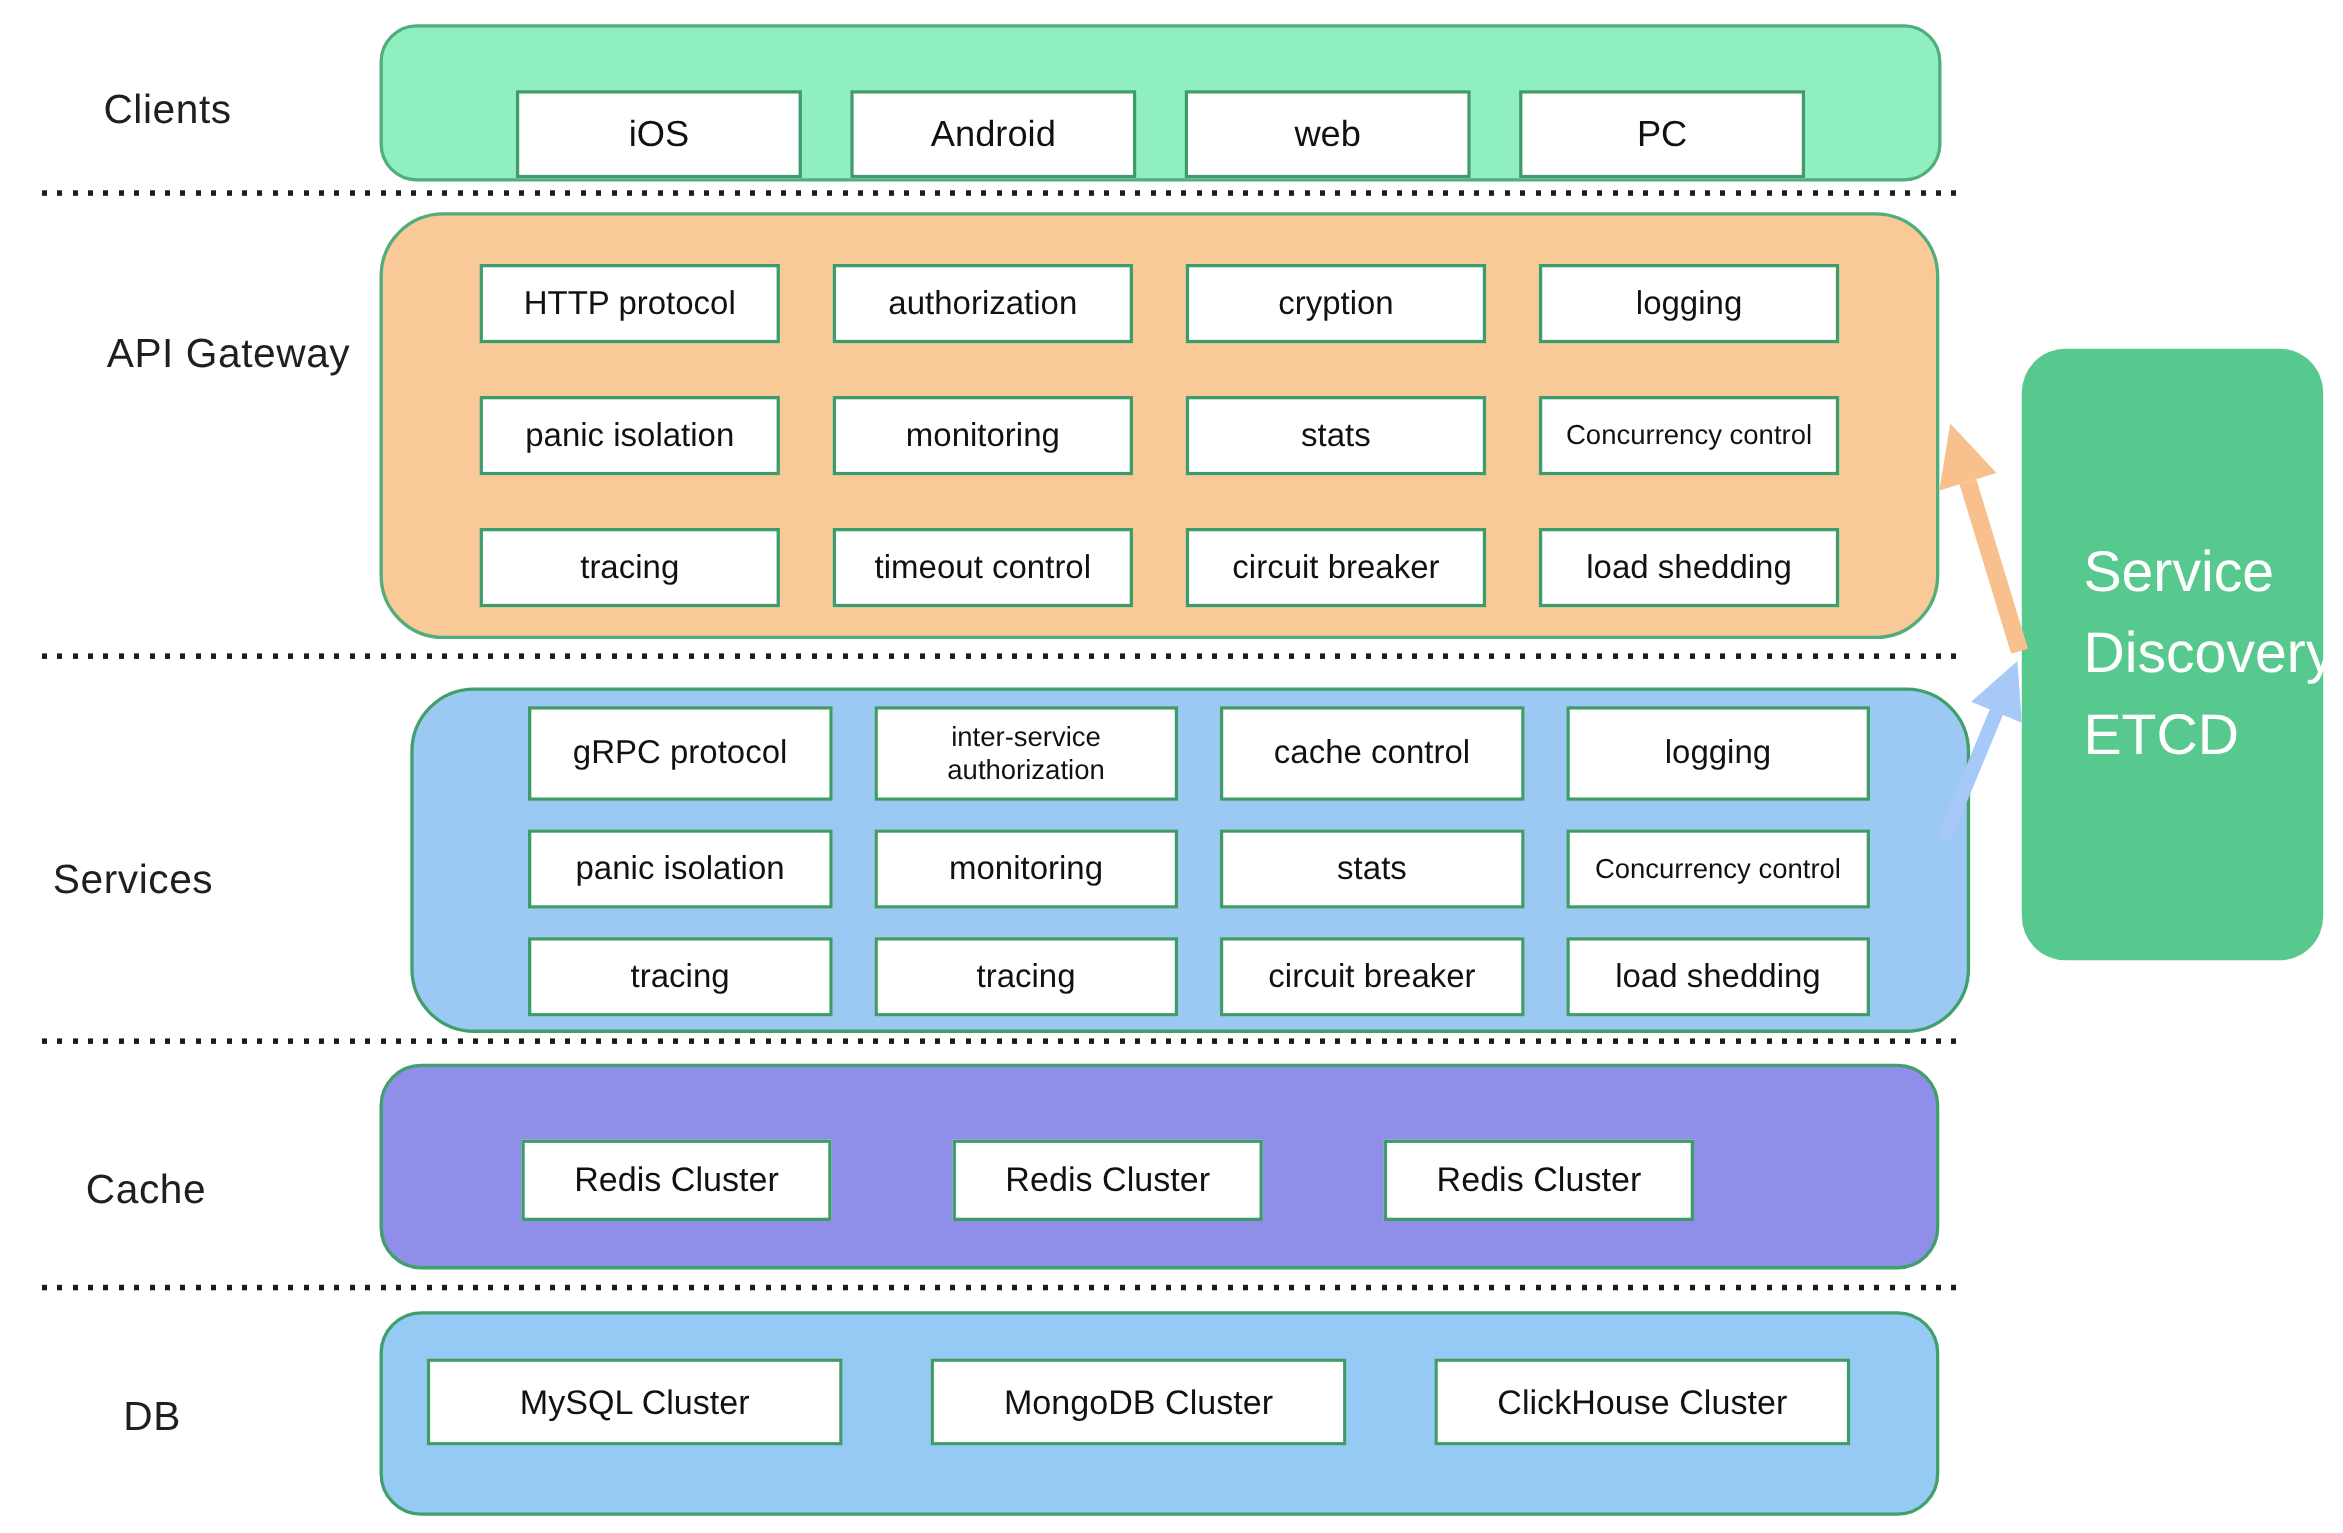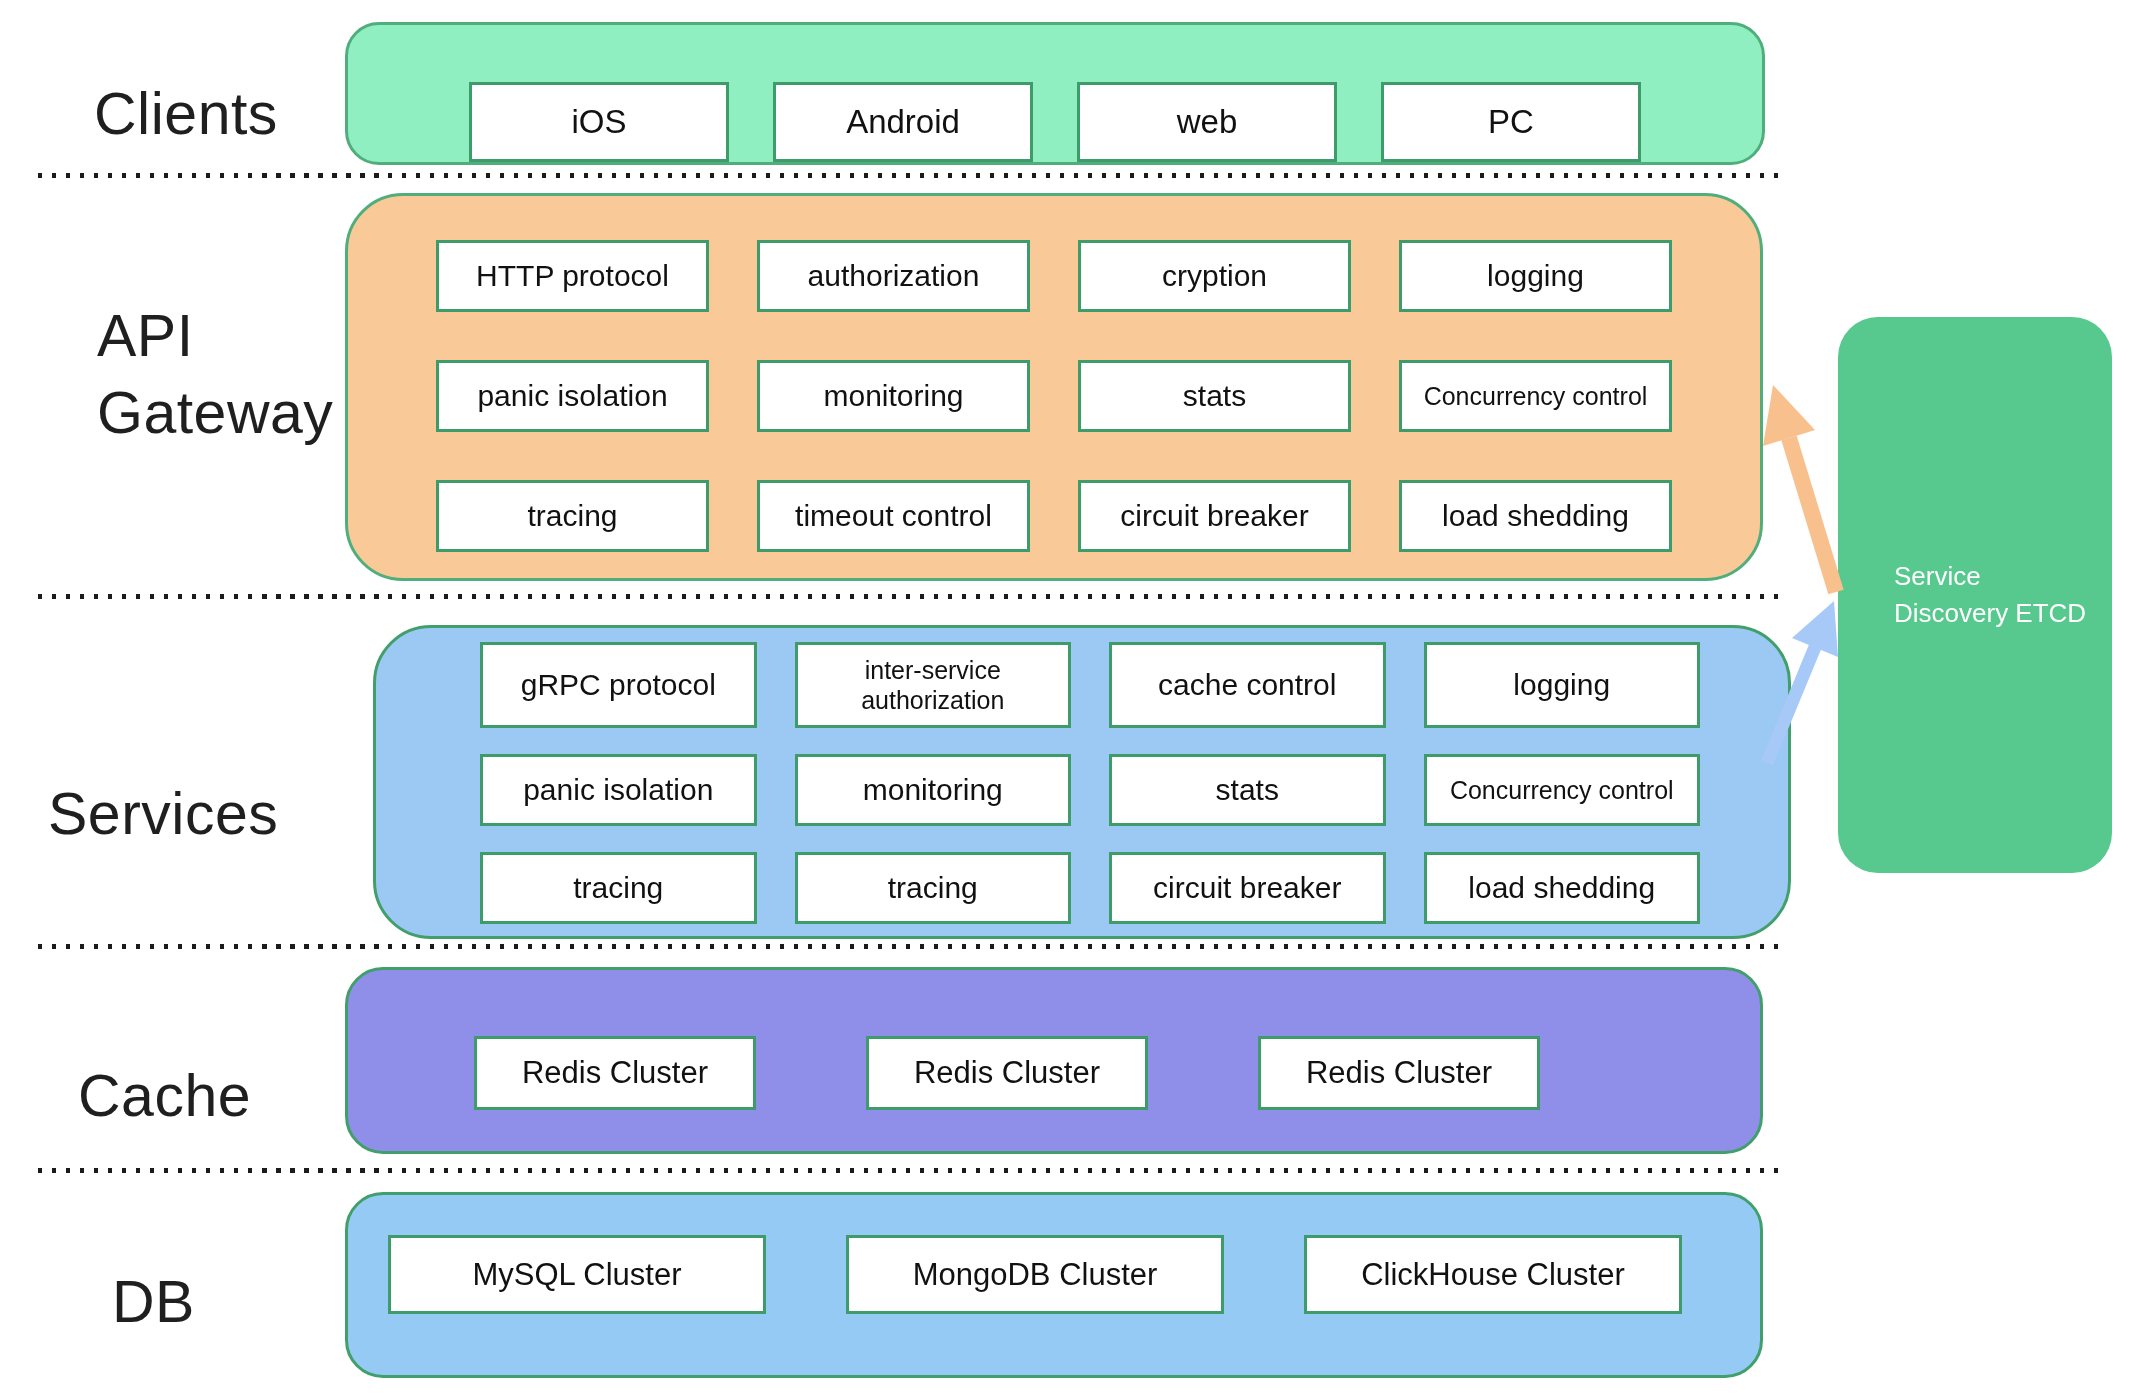--- a/index.html
+++ b/index.html
@@ -1,21 +1,21 @@
 <!DOCTYPE html>
 <html><head>
 <meta charset="utf-8">
 <style>
   html,body { margin:0; padding:0; background:#ffffff; }
   .stage {
     position:relative; width:2130px; height:1394px; background:#ffffff;
     font-family:"Liberation Sans", sans-serif; overflow:hidden;
   }
   .side-label {
-    position:absolute; font-size:59px; color:#1f1f1f; letter-spacing:0.5px;
+    position:absolute; font-size:37px; color:#1f1f1f; letter-spacing:0.5px;
     line-height:1.3;
   }
   .band { position:absolute; box-sizing:border-box; }
   .cell {
     box-sizing:border-box; background:#ffffff; border:3px solid #3E9C6A;
     display:flex; align-items:center; justify-content:center; text-align:center;
     font-size:30px; color:#111111;
   }
   .cell.small { font-size:25px; line-height:1.22; }
 
@@ -53,21 +53,21 @@
     background:#95CAF5; border:3px solid #419F6B; border-radius:38px;
     display:flex; align-items:flex-start; gap:80px; padding:40px 0 0 40px;
   }
   .band.db .cell { width:378px; height:79px; font-size:31px; }
 
   .sd-box {
     position:absolute; left:1838px; top:317px; width:274px; height:556px;
     background:#57C88E; border-radius:40px; color:#ffffff;
     display:flex; align-items:center;
   }
-  .sd-text { padding-left:56px; font-size:26px; line-height:1.42; width:205px; }
+  .sd-text { padding-left:56px; font-size:52px; line-height:1.42; width:205px; }
 
   .dotted {
     position:absolute; left:38px; width:1742px; height:5px;
     background:repeating-linear-gradient(90deg,#1b1b1b 0 4.5px, transparent 4.5px 14px);
   }
   .arrows { position:absolute; left:0; top:0; pointer-events:none; }
 </style>
 </head>
 <body>
 

